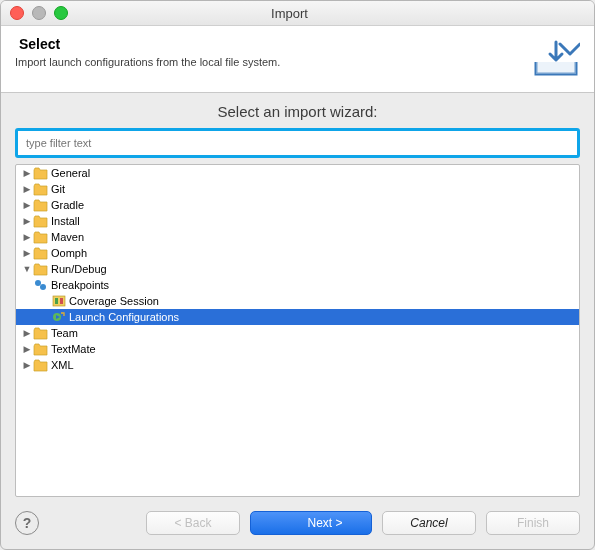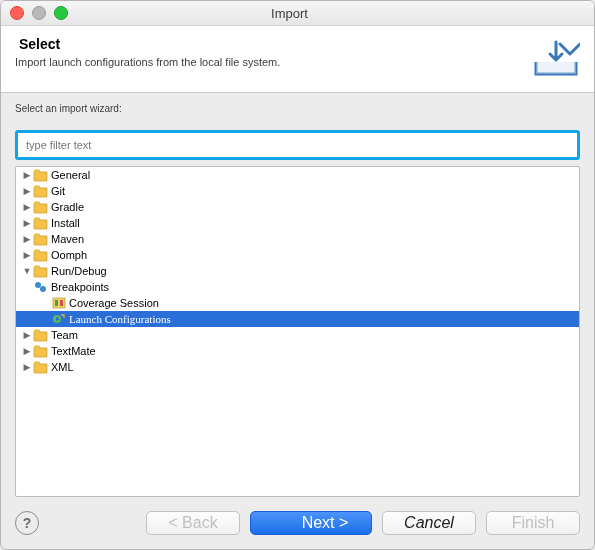--- a/index.html
+++ b/index.html
@@ -10,35 +10,35 @@
   .tl.close{background:#ff5f57;border:0.5px solid #e24238;}
   .tl.min{background:#b8b8b8;border:0.5px solid #9a9a9a;}
   .tl.max{background:#28c840;border:0.5px solid #14a525;}
   .titletext{position:absolute;left:0;right:16px;text-align:center;font-size:13px;color:#3c3c3c;}
   .header{background:#fff;padding:10px 14px 12px 14px;border-bottom:1px solid #c8c8c8;display:flex;align-items:flex-start;}
   .header .txt{flex:1;}
   .header h1{margin:0 0 4px 4px;font-size:14px;font-weight:bold;color:#000;}
   .header p{margin:0;font-size:11px;color:#3c3c3c;}
   .header .bigicon{width:48px;height:44px;margin-left:10px;flex:none;}
   .body{flex:1;padding:10px 14px 0 14px;display:flex;flex-direction:column;overflow:hidden;}
-  .label{font-size:10px;color:#3c3c3c;margin-bottom:16px;}
+  .label{font-size:15px;color:#3c3c3c;margin-bottom:8px;text-align:center;}
   .filter{height:20px;border:3px solid #0ea5e9;border-radius:3px;background:#fff;padding:2px 6px;font-size:11px;color:#999;display:flex;align-items:center;margin-bottom:6px;}
   .filter input{border:none;outline:none;font-size:11px;width:100%;background:transparent;}
   .tree{flex:1;border:1px solid #bdbdbd;background:#fff;overflow:auto;border-radius:2px;}
   .row{display:flex;align-items:center;height:16px;padding:0;white-space:nowrap;cursor:default;}
   .row .disc{width:10px;text-align:center;font-size:9px;color:#6a6a6a;user-select:none;}
   .row .ico{width:16px;height:14px;display:flex;align-items:center;justify-content:center;margin:0 1px;}
   .row .lbl{font-size:11px;color:#000;padding-left:1px;text-align:right;}
   .row.sel{background:#2a6fd8;}
   .row.sel .lbl{color:#fff;}
   .row.sel .disc{color:#fff;}
   .footer{padding:14px;display:flex;align-items:center;}
   .help{width:22px;height:22px;border:1.5px solid #8a8a8a;border-radius:50%;display:flex;align-items:center;justify-content:center;color:#6a6a6a;font-size:14px;font-weight:bold;cursor:pointer;}
   .spacer{flex:1;}
-  .btn{min-width:92px;height:22px;border:1px solid #c2c2c2;border-radius:5px;background:linear-gradient(#fdfdfd,#f1f1f1);font-size:16px;color:#c0c0c0;margin-left:10px;display:inline-flex;justify-content:center;align-items:center;}
+  .btn{min-width:92px;height:22px;border:1px solid #c2c2c2;border-radius:5px;background:linear-gradient(#fdfdfd,#f1f1f1);font-size:12px;color:#c0c0c0;margin-left:10px;display:inline-flex;justify-content:center;align-items:center;}
   .btn.enabled{color:#222;cursor:pointer;font-style:italic;}
   .btn.primary{background:linear-gradient(#4d93f8,#1a6fe8);border:1px solid #1561d6;color:#fff;cursor:pointer;padding-left:28px;}
   svg{display:block;}
 </style>
 </head>
 <body>
 
 <div class="window">
 
   <div class="titlebar">
@@ -148,21 +148,21 @@
           <span class="disc"></span>
           <span class="ico">
             <svg width="14" height="12" viewBox="0 0 14 12">
               <rect x="1" y="1" width="12" height="10" fill="#f0d060" stroke="#b08a20" stroke-width="0.6"></rect>
               <rect x="3" y="3" width="3" height="6" fill="#4aa04a"></rect>
               <rect x="8" y="3" width="3" height="6" fill="#d05050"></rect>
             </svg>
           </span>
           <span class="lbl">Coverage Session</span>
         </div>
-        <div class="row sel" style="padding-left: 24px; font-family: Liberation Serif, serif;">
+        <div class="row sel" style="padding-left: 24px;">
           <span class="disc"></span>
           <span class="ico">
             <svg width="14" height="12" viewBox="0 0 14 12">
               <circle cx="5" cy="6" r="4" fill="#5cb85c"></circle>
               <path d="M4 4 l4 2 l-4 2 z" fill="#2a6fd8"></path>
               <path d="M9 2 l3 0 l0 3" fill="none" stroke="#e2b030" stroke-width="1.3"></path>
             </svg>
           </span>
           <span class="lbl">Launch Configurations</span>
         </div>

